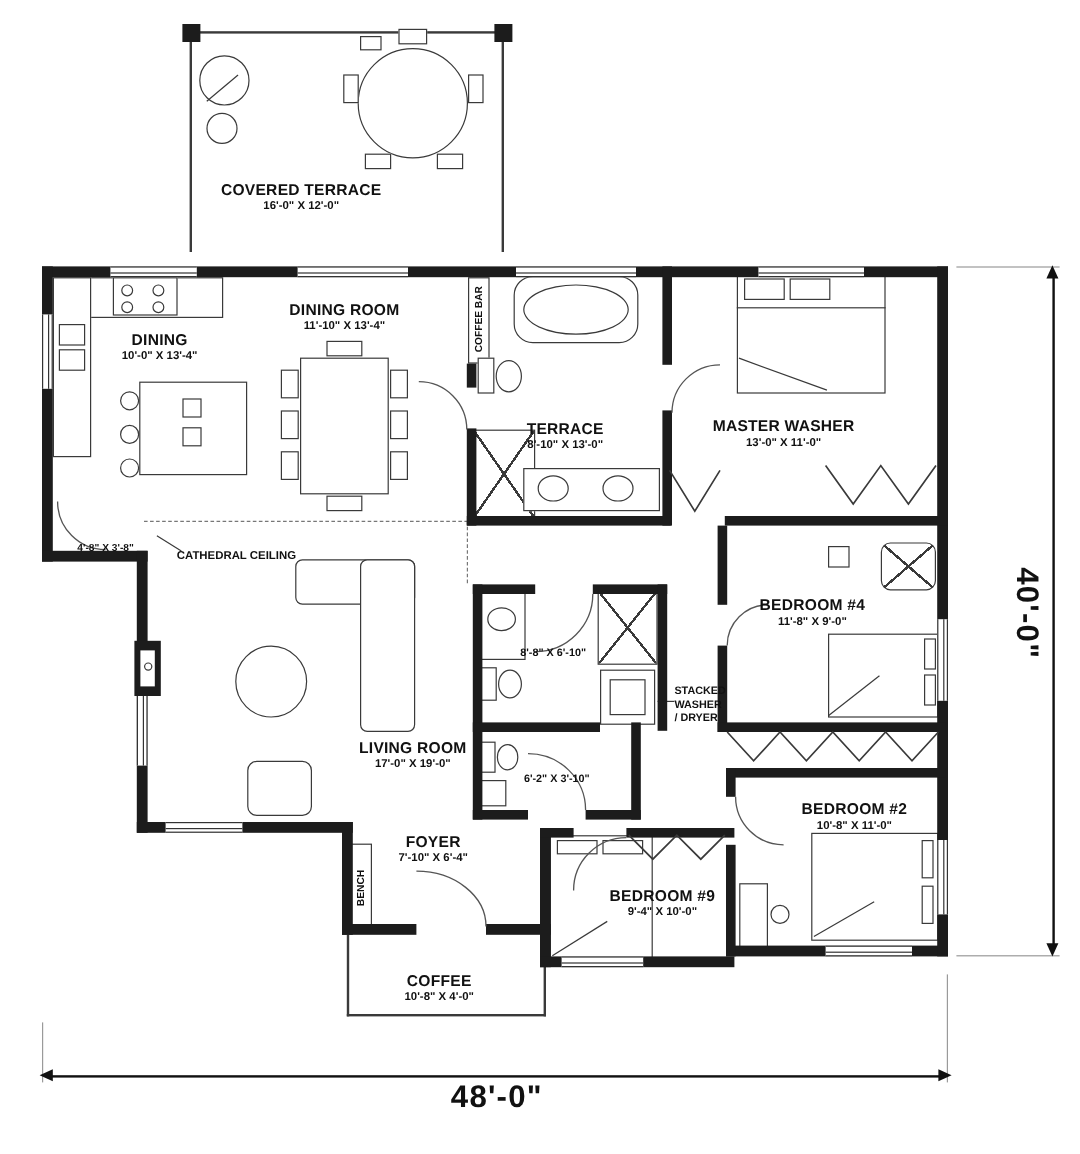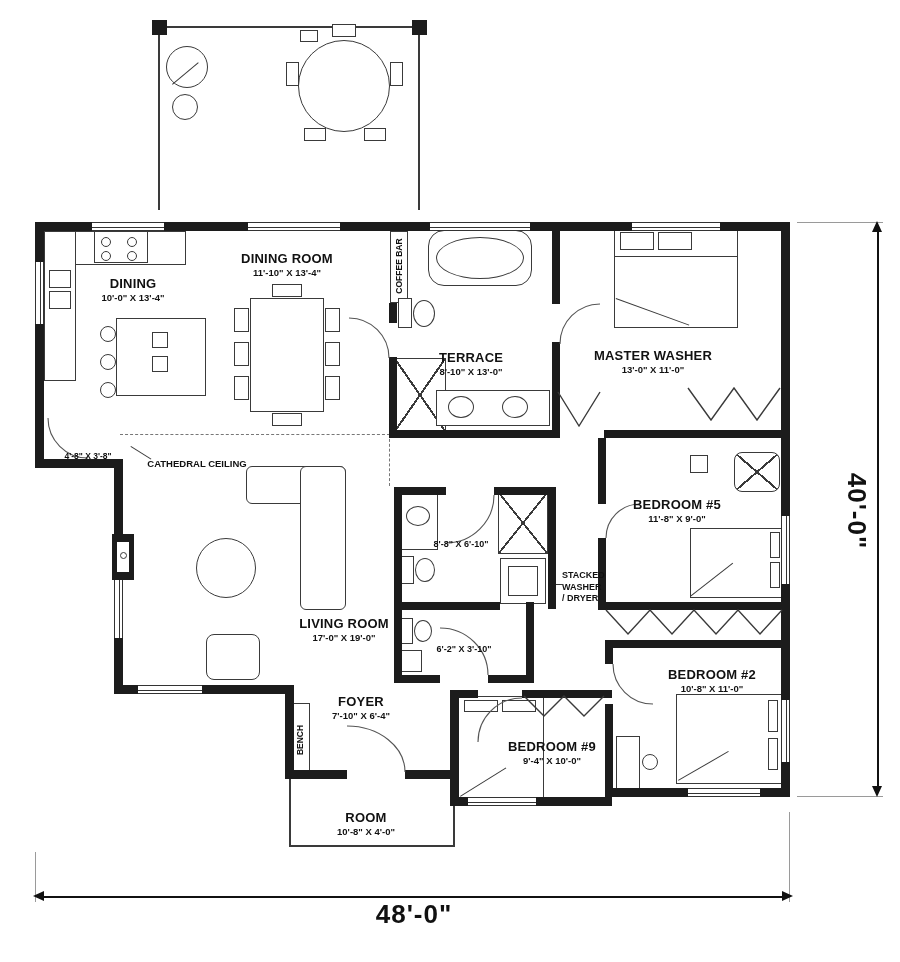--- a/index.html
+++ b/index.html
@@ -227,58 +227,62 @@
   <svg class="abs" style="left:478px;top:698px" width="44" height="44">
       <path d="M44,0 A44,44 0 0 0 0,44" fill="none" stroke="#555" stroke-width="1.1"></path>
     </svg>
   <svg class="abs" style="left:347px;top:726px" width="58" height="46">
       <path d="M58,46 A58,46 0 0 0 0,0" fill="none" stroke="#555" stroke-width="1.1"></path>
     </svg>
   <svg class="abs" style="left:48px;top:418px" width="40" height="40">
       <path d="M0,0 A40,40 0 0 0 40,40" fill="none" stroke="#555" stroke-width="1.1"></path>
     </svg>
 
+  <div class="lb" style="left:251px;top:164px">
+    <div class="nm">COVERED TERRACE</div>
+    <div class="dm">16'-0" X 12'-0"</div>
+  </div>
   <div class="lb" style="left:133px;top:289px">
     <div class="nm">DINING</div>
     <div class="dm">10'-0" X 13'-4"</div>
   </div>
   <div class="lb" style="left:287px;top:264px">
     <div class="nm">DINING ROOM</div>
     <div class="dm">11'-10" X 13'-4"</div>
   </div>
   <div class="lb" style="left:471px;top:363px">
     <div class="nm">TERRACE</div>
     <div class="dm">8'-10" X 13'-0"</div>
   </div>
   <div class="lb" style="left:653px;top:361px">
     <div class="nm">MASTER WASHER</div>
     <div class="dm">13'-0" X 11'-0"</div>
   </div>
   <div class="lb" style="left:677px;top:510px">
-    <div class="nm">BEDROOM #5</div>
+    <div class="nm">BEDROOM #4</div>
     <div class="dm">11'-8" X 9'-0"</div>
   </div>
   <div class="lb" style="left:344px;top:629px">
     <div class="nm">LIVING ROOM</div>
     <div class="dm">17'-0" X 19'-0"</div>
   </div>
   <div class="lb" style="left:712px;top:680px">
     <div class="nm">BEDROOM #2</div>
     <div class="dm">10'-8" X 11'-0"</div>
   </div>
   <div class="lb" style="left:552px;top:752px">
     <div class="nm">BEDROOM #9</div>
     <div class="dm">9'-4" X 10'-0"</div>
   </div>
   <div class="lb" style="left:361px;top:707px">
     <div class="nm">FOYER</div>
     <div class="dm">7'-10" X 6'-4"</div>
   </div>
   <div class="lb" style="left:366px;top:823px">
-    <div class="nm">ROOM</div>
+    <div class="nm">COFFEE</div>
     <div class="dm">10'-8" X 4'-0"</div>
   </div>
 
   <div class="lb sm" style="left:88px;top:456px;font-size:8.5px">4'-8" X 3'-8"</div>
   <div class="lb sm" style="left:461px;top:544px">8'-8" X 6'-10"</div>
   <div class="lb sm" style="left:464px;top:649px">6'-2" X 3'-10"</div>
   <div class="lb sm" style="left:197px;top:463px;font-size:9.5px">CATHEDRAL CEILING</div>
   <div class="sm" style="position:absolute;left:562px;top:570px;text-align:left;white-space:pre-line;line-height:1.3;z-index:6">STACKED
 WASHER
 / DRYER</div>

